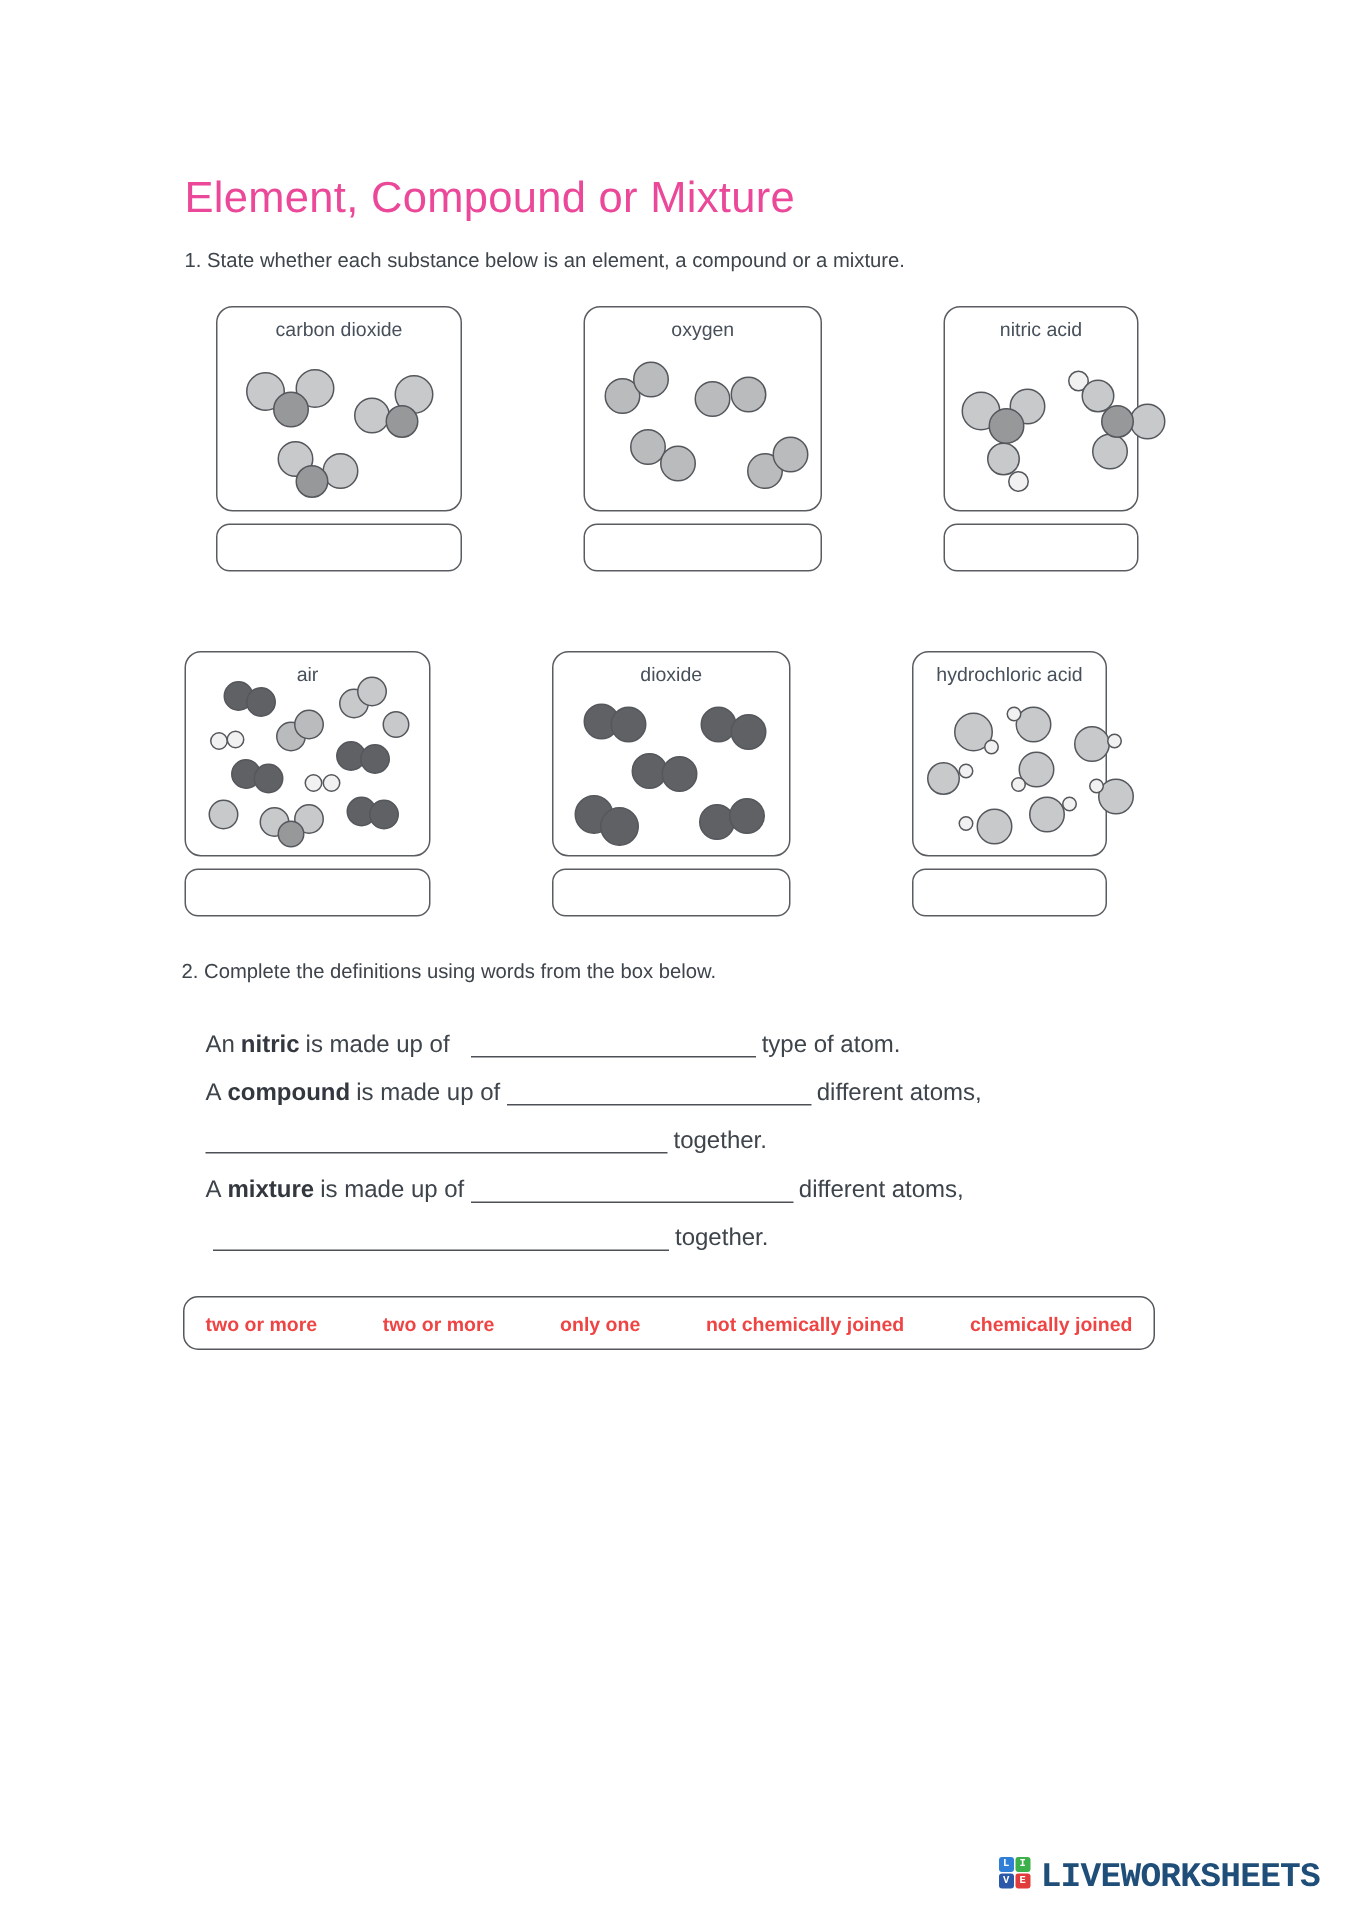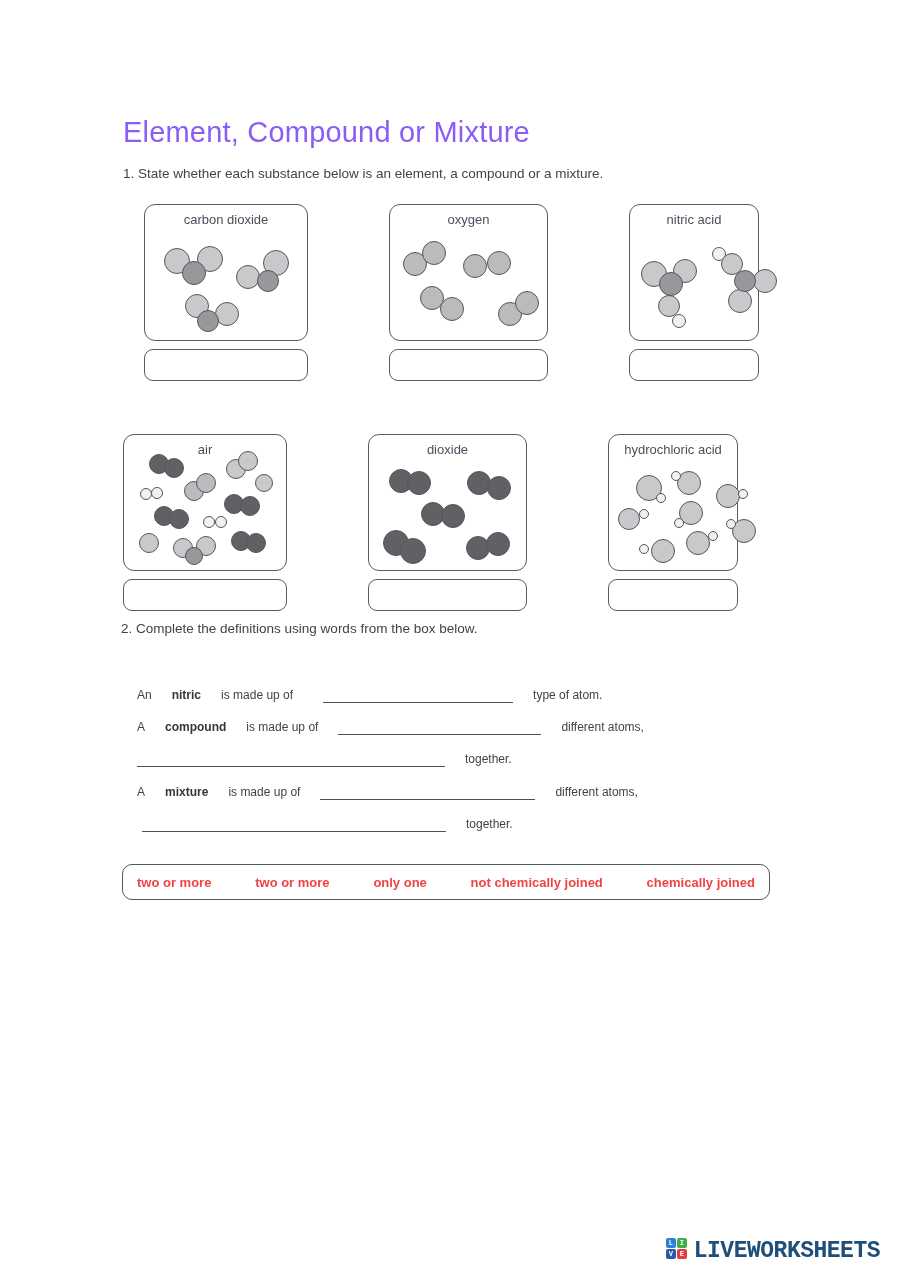--- a/index.html
+++ b/index.html
@@ -2,25 +2,25 @@
 <html><head>
 <meta charset="utf-8">
 <style>
   html,body{margin:0;padding:0;background:#ffffff;}
   .sheet{
     position:relative;width:900px;height:1271px;background:#ffffff;overflow:hidden;
     font-family:"Liberation Sans","DejaVu Sans",sans-serif;color:#3e444b;
   }
   .title{
     position:absolute;left:123px;top:116px;margin:0;
-    font-size:29px;font-weight:400;color:#8b5cf6;letter-spacing:0.2px;
+    font-size:29px;font-weight:400;color:#ec4899;letter-spacing:0.2px;
   }
   .question{position:absolute;font-size:13.5px;color:#3e444b;}
   #q1{left:123px;top:166px;}
-  #q2{left:121px;top:621px;}
+  #q2{left:121px;top:640px;}
 
   .cell{position:absolute;}
   .c1{left:123px;width:164px;}
   .c2{left:368px;width:159px;}
   .c3{left:608px;width:130px;}
   .r1{top:204px;padding-left:21px;}
   .r2{top:434px;}
 
   .mbox{
     position:relative;height:137px;box-sizing:border-box;
@@ -34,22 +34,22 @@
   .atom{
     position:absolute;border-radius:50%;box-sizing:border-box;
     border:1.5px solid #54575b;
   }
   .abox{
     margin-top:8px;height:32px;box-sizing:border-box;
     border:1.5px solid #595c60;border-radius:9px;background:#fff;
   }
 
   .def-row{
-    position:absolute;left:137px;display:flex;align-items:flex-start;gap:20px;
-    font-size:12px;color:#3e444b;white-space:nowrap;
+    position:absolute;left:137px;display:flex;align-items:center;gap:4px;
+    font-size:16px;color:#3e444b;white-space:nowrap;
   }
   .def-row b{color:#33383f;}
   .blank{
     display:inline-block;height:14px;border-bottom:1.2px solid #4d5156;
   }
   .bw1{width:190px;margin-left:10px;}
   .bw2{width:203px;}
   .bw3{width:308px;}
   .bw4{width:215px;}
   .bw5{width:304px;}

